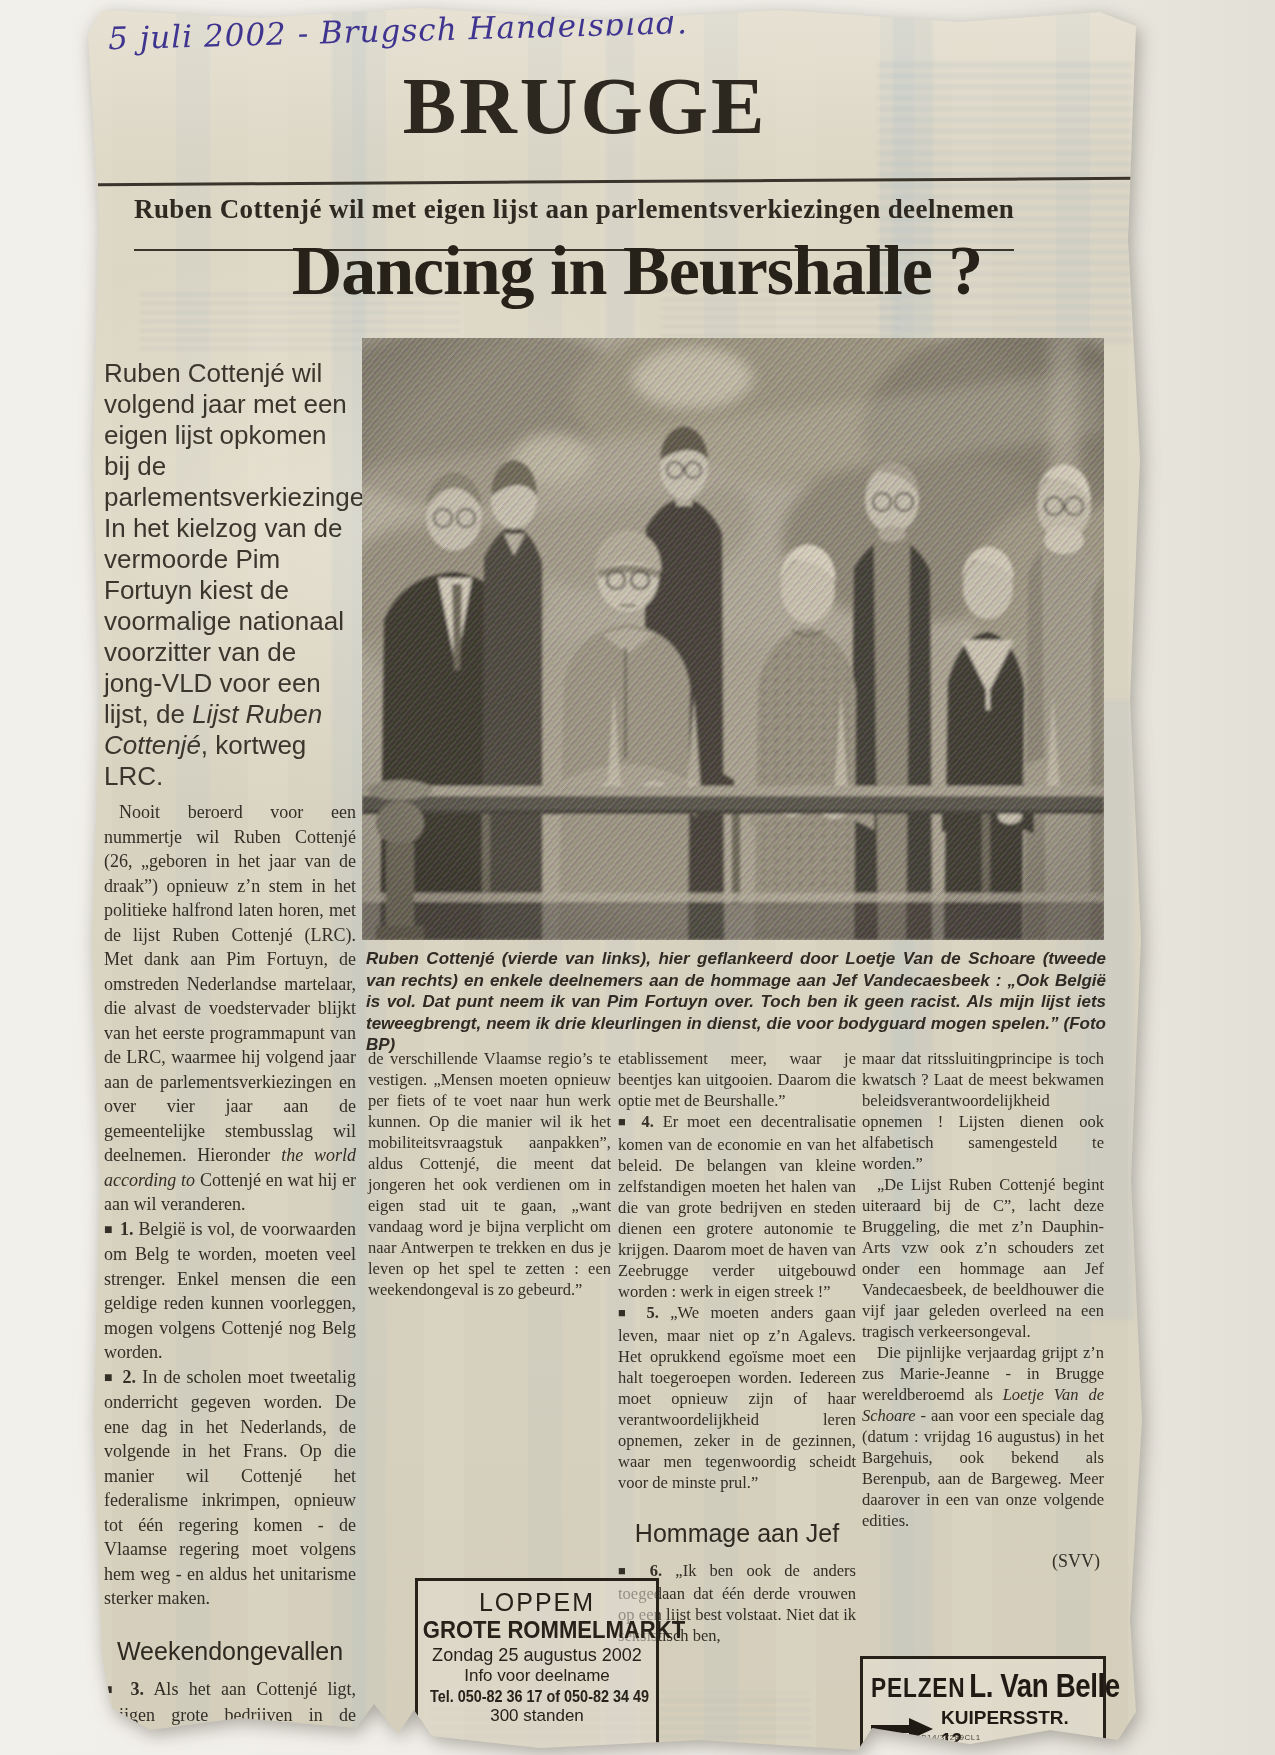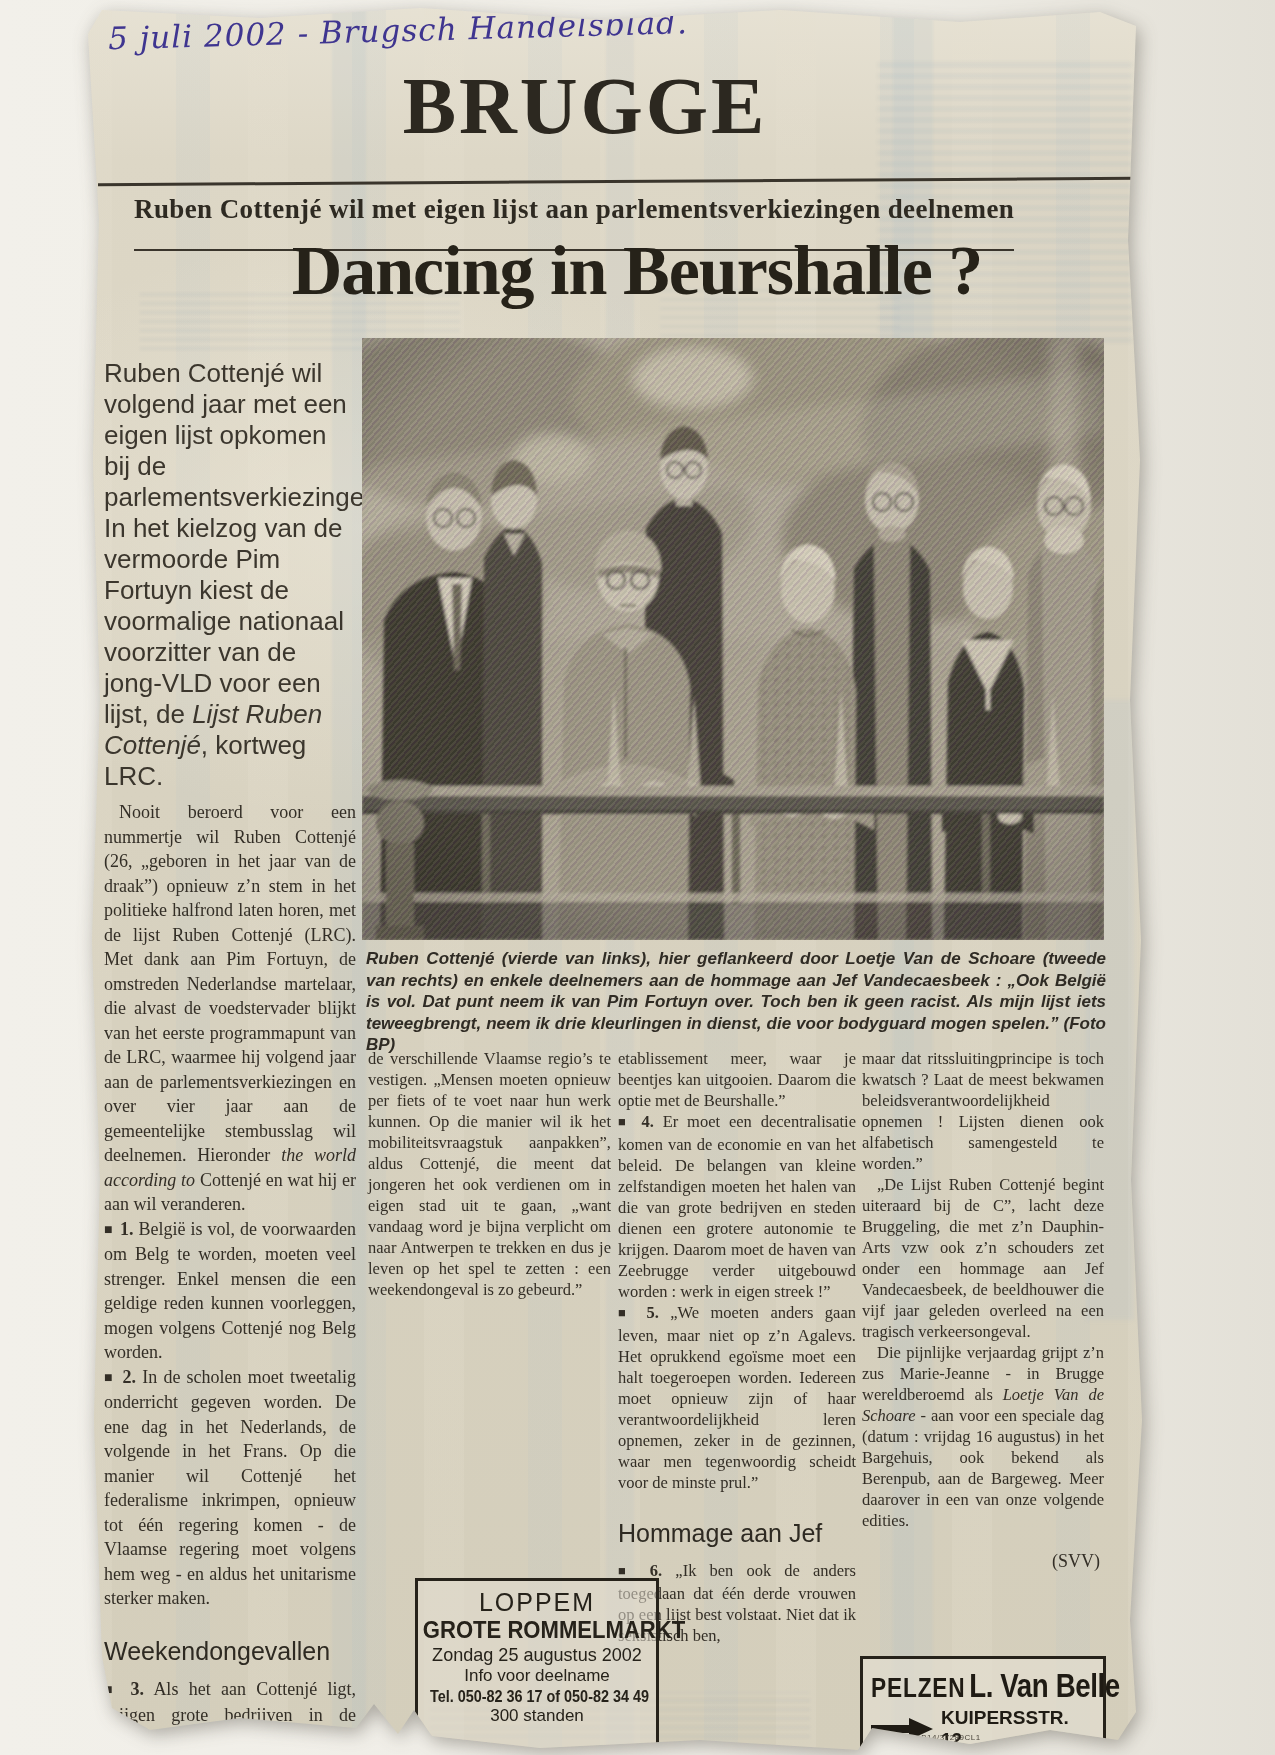--- a/index.html
+++ b/index.html
@@ -45,21 +45,21 @@
   .col{position:absolute;font-family:"Liberation Serif",serif;color:#332e26;text-align:justify;hyphens:auto;}
   .col p{margin:0;}
   .col1{left:104px;top:800px;width:252px;font-size:18px;line-height:24.5px;}
   .col2{left:368px;top:1048px;width:243px;font-size:16.5px;line-height:21px;}
   .col3{left:618px;top:1048px;width:238px;font-size:16.5px;line-height:21px;}
   .col4{left:862px;top:1048px;width:242px;font-size:16.5px;line-height:21px;}
   .indent{text-indent:15px;}
   .sq{font-size:.78em;position:relative;top:-1px;letter-spacing:2px;}
   .num{font-weight:700;}
   .subhead{font-family:"Liberation Sans",sans-serif;font-weight:400;font-size:25px;
-        color:#2e2a22;margin:26px 0 12px 0;line-height:1.15;}
+        text-align:center;color:#2e2a22;margin:26px 0 12px 0;line-height:1.15;}
   .byline{text-align:right;margin-top:20px !important;padding-right:4px;font-size:18px;}
 
   .photo{position:absolute;left:362px;top:338px;width:742px;height:602px;margin:0;overflow:hidden;}
   .photo svg{position:absolute;inset:0;display:block;}
   .moire{position:absolute;inset:0;pointer-events:none;
      background:
        repeating-linear-gradient(131deg, rgba(96,58,110,.16) 0 2px, rgba(186,180,148,.13) 2px 4px, rgba(70,92,70,.10) 4px 6px, rgba(222,216,196,.12) 6px 8px);}
   .caption{position:absolute;left:366px;top:948px;width:740px;
      font-family:"Liberation Sans",sans-serif;font-style:italic;font-weight:700;
      font-size:17px;line-height:21.5px;color:#2f2b24;text-align:justify;}

